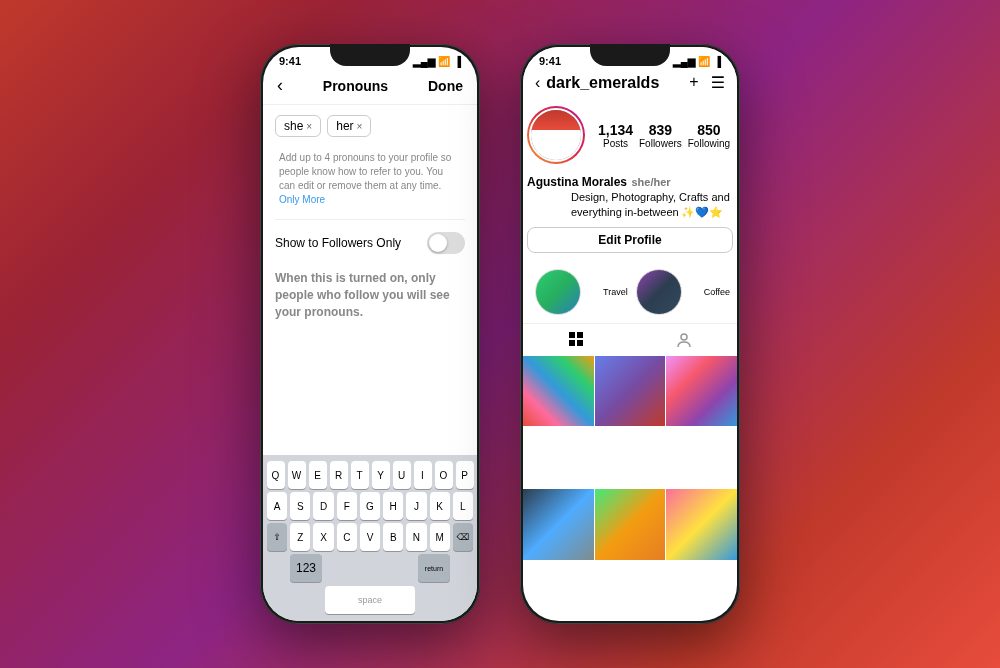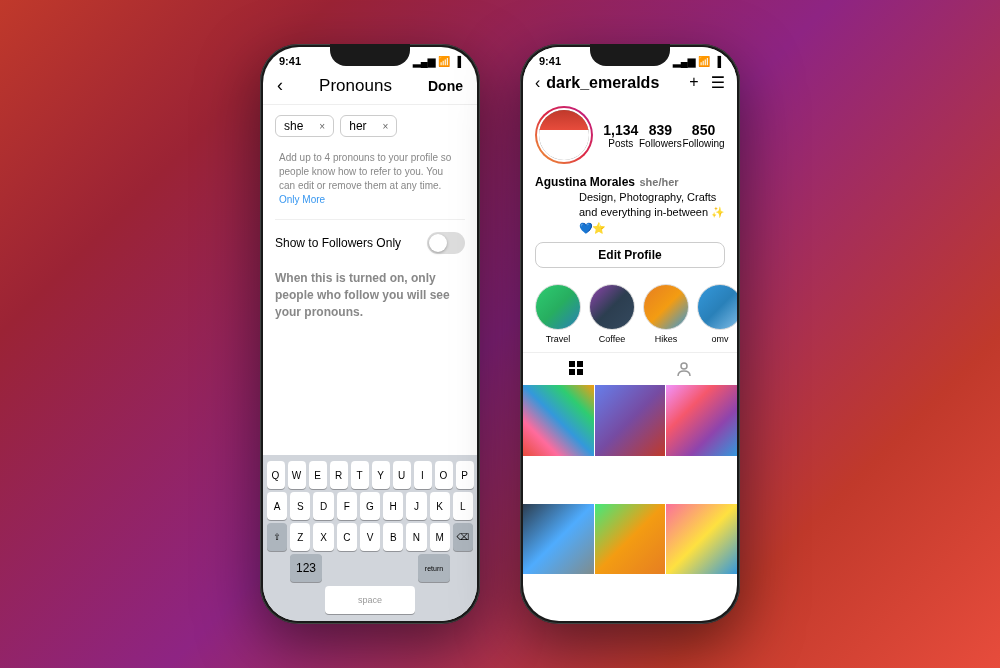--- a/index.html
+++ b/index.html
@@ -78,22 +78,22 @@
       padding: 6px 14px 8px;
       border-bottom: 1px solid #eee;
       flex-shrink: 0;
     }
     .pronouns-header .back-arrow {
       font-size: 18px;
       color: #000;
       font-weight: 300;
     }
     .pronouns-header .title {
-      font-size: 17px;
-      font-weight: 400;
+      font-size: 14px;
+      font-weight: 700;
     }
     .pronouns-header .done {
       font-size: 14px;
       font-weight: 600;
       color: #000;
     }
 
     .pronouns-body {
       flex: 1;
       background: #fff;
@@ -101,21 +101,21 @@
     }
     .pronoun-tags {
       display: flex;
       gap: 6px;
       padding: 10px 12px;
       flex-wrap: wrap;
     }
     .pronoun-tag {
       display: flex;
       align-items: center;
-      gap: 16px;
+      gap: 3px;
       border: 1px solid #ccc;
       border-radius: 6px;
       padding: 3px 8px;
       font-size: 12px;
       color: #000;
     }
     .pronoun-tag .x {
       font-size: 10px;
       color: #666;
     }
@@ -237,21 +237,21 @@
       flex: 1;
     }
     .ig-header .icons {
       display: flex;
       gap: 12px;
       font-size: 16px;
       font-weight: 400;
     }
 
     .ig-profile {
-      padding: 6px 12px;
+      padding: 6px 4px;
       flex-shrink: 0;
     }
     .ig-profile-row {
       display: flex;
       align-items: center;
       gap: 10px;
       margin-bottom: 8px;
     }
     .avatar-ring {
       width: 58px;
@@ -329,23 +329,22 @@
 
     .highlights {
       display: flex;
       gap: 8px;
       padding: 0 12px 8px;
       overflow: hidden;
       flex-shrink: 0;
     }
     .highlight-item {
       display: flex;
-      flex-direction: column;
-      align-items: center;
-      gap: 4px;
+      align-items: center;
+      gap: 22px;
       flex-shrink: 0;
     }
     .highlight-circle {
       width: 46px;
       height: 46px;
       border-radius: 50%;
       border: 1px solid #ddd;
       overflow: hidden;
     }
     .highlight-label {

